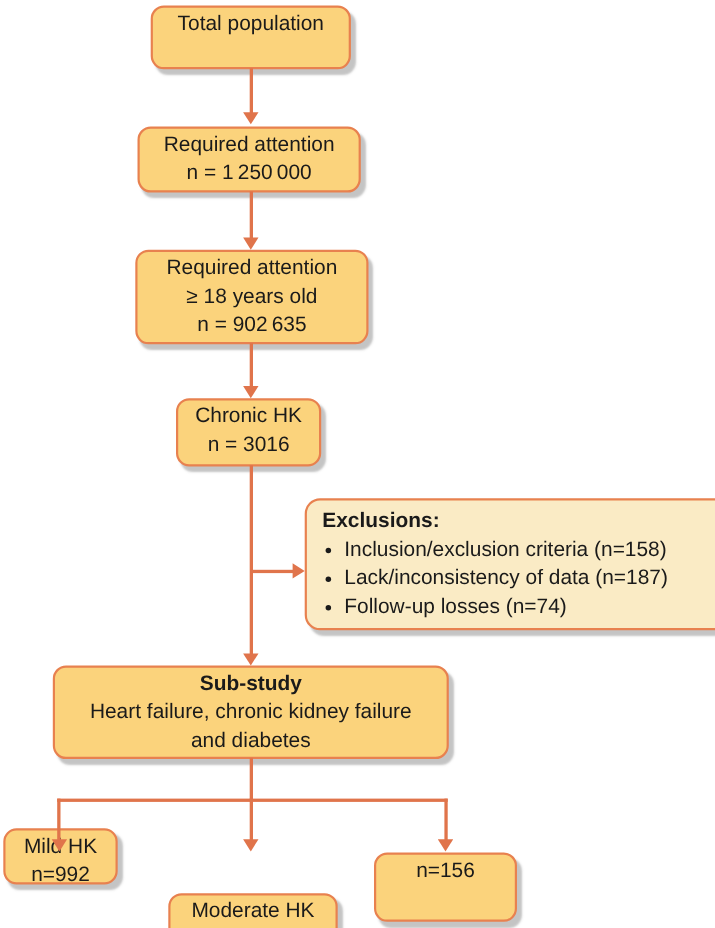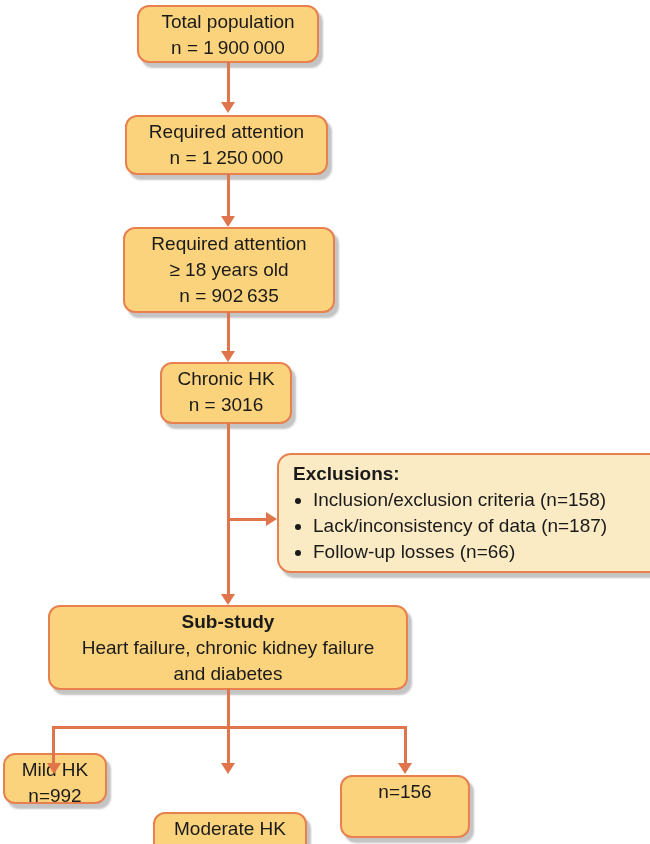--- a/index.html
+++ b/index.html
@@ -92,21 +92,20 @@
   #d3   { left: 404px; top: 726px; width: 3px; height: 38px; }
   #da3  { left: 398px; top: 763px; }
 </style>
 </head>
 <body>
 
 <div class="stage">
 
   <div class="box" id="b-total">
     <div>Total population</div>
-    <div>n = 1 900 000</div>
   </div>
 
   <div class="box" id="b-att">
     <div>Required attention</div>
     <div>n = 1 250 000</div>
   </div>
 
   <div class="box" id="b-att18">
     <div>Required attention</div>
     <div>≥ 18 years old</div>
@@ -116,21 +115,21 @@
   <div class="box" id="b-chronic">
     <div>Chronic HK</div>
     <div>n = 3016</div>
   </div>
 
   <div class="box note" id="b-excl">
     <div class="title">Exclusions:</div>
     <ul>
       <li>Inclusion/exclusion criteria (n=158)</li>
       <li>Lack/inconsistency of data (n=187)</li>
-      <li>Follow-up losses (n=66)</li>
+      <li>Follow-up losses (n=74)</li>
     </ul>
   </div>
 
   <div class="box" id="b-sub">
     <div class="title">Sub-study</div>
     <div>Heart failure, chronic kidney failure and diabetes</div>
   </div>
 
   <div class="box" id="b-mild">
     <div>Mild HK</div>

